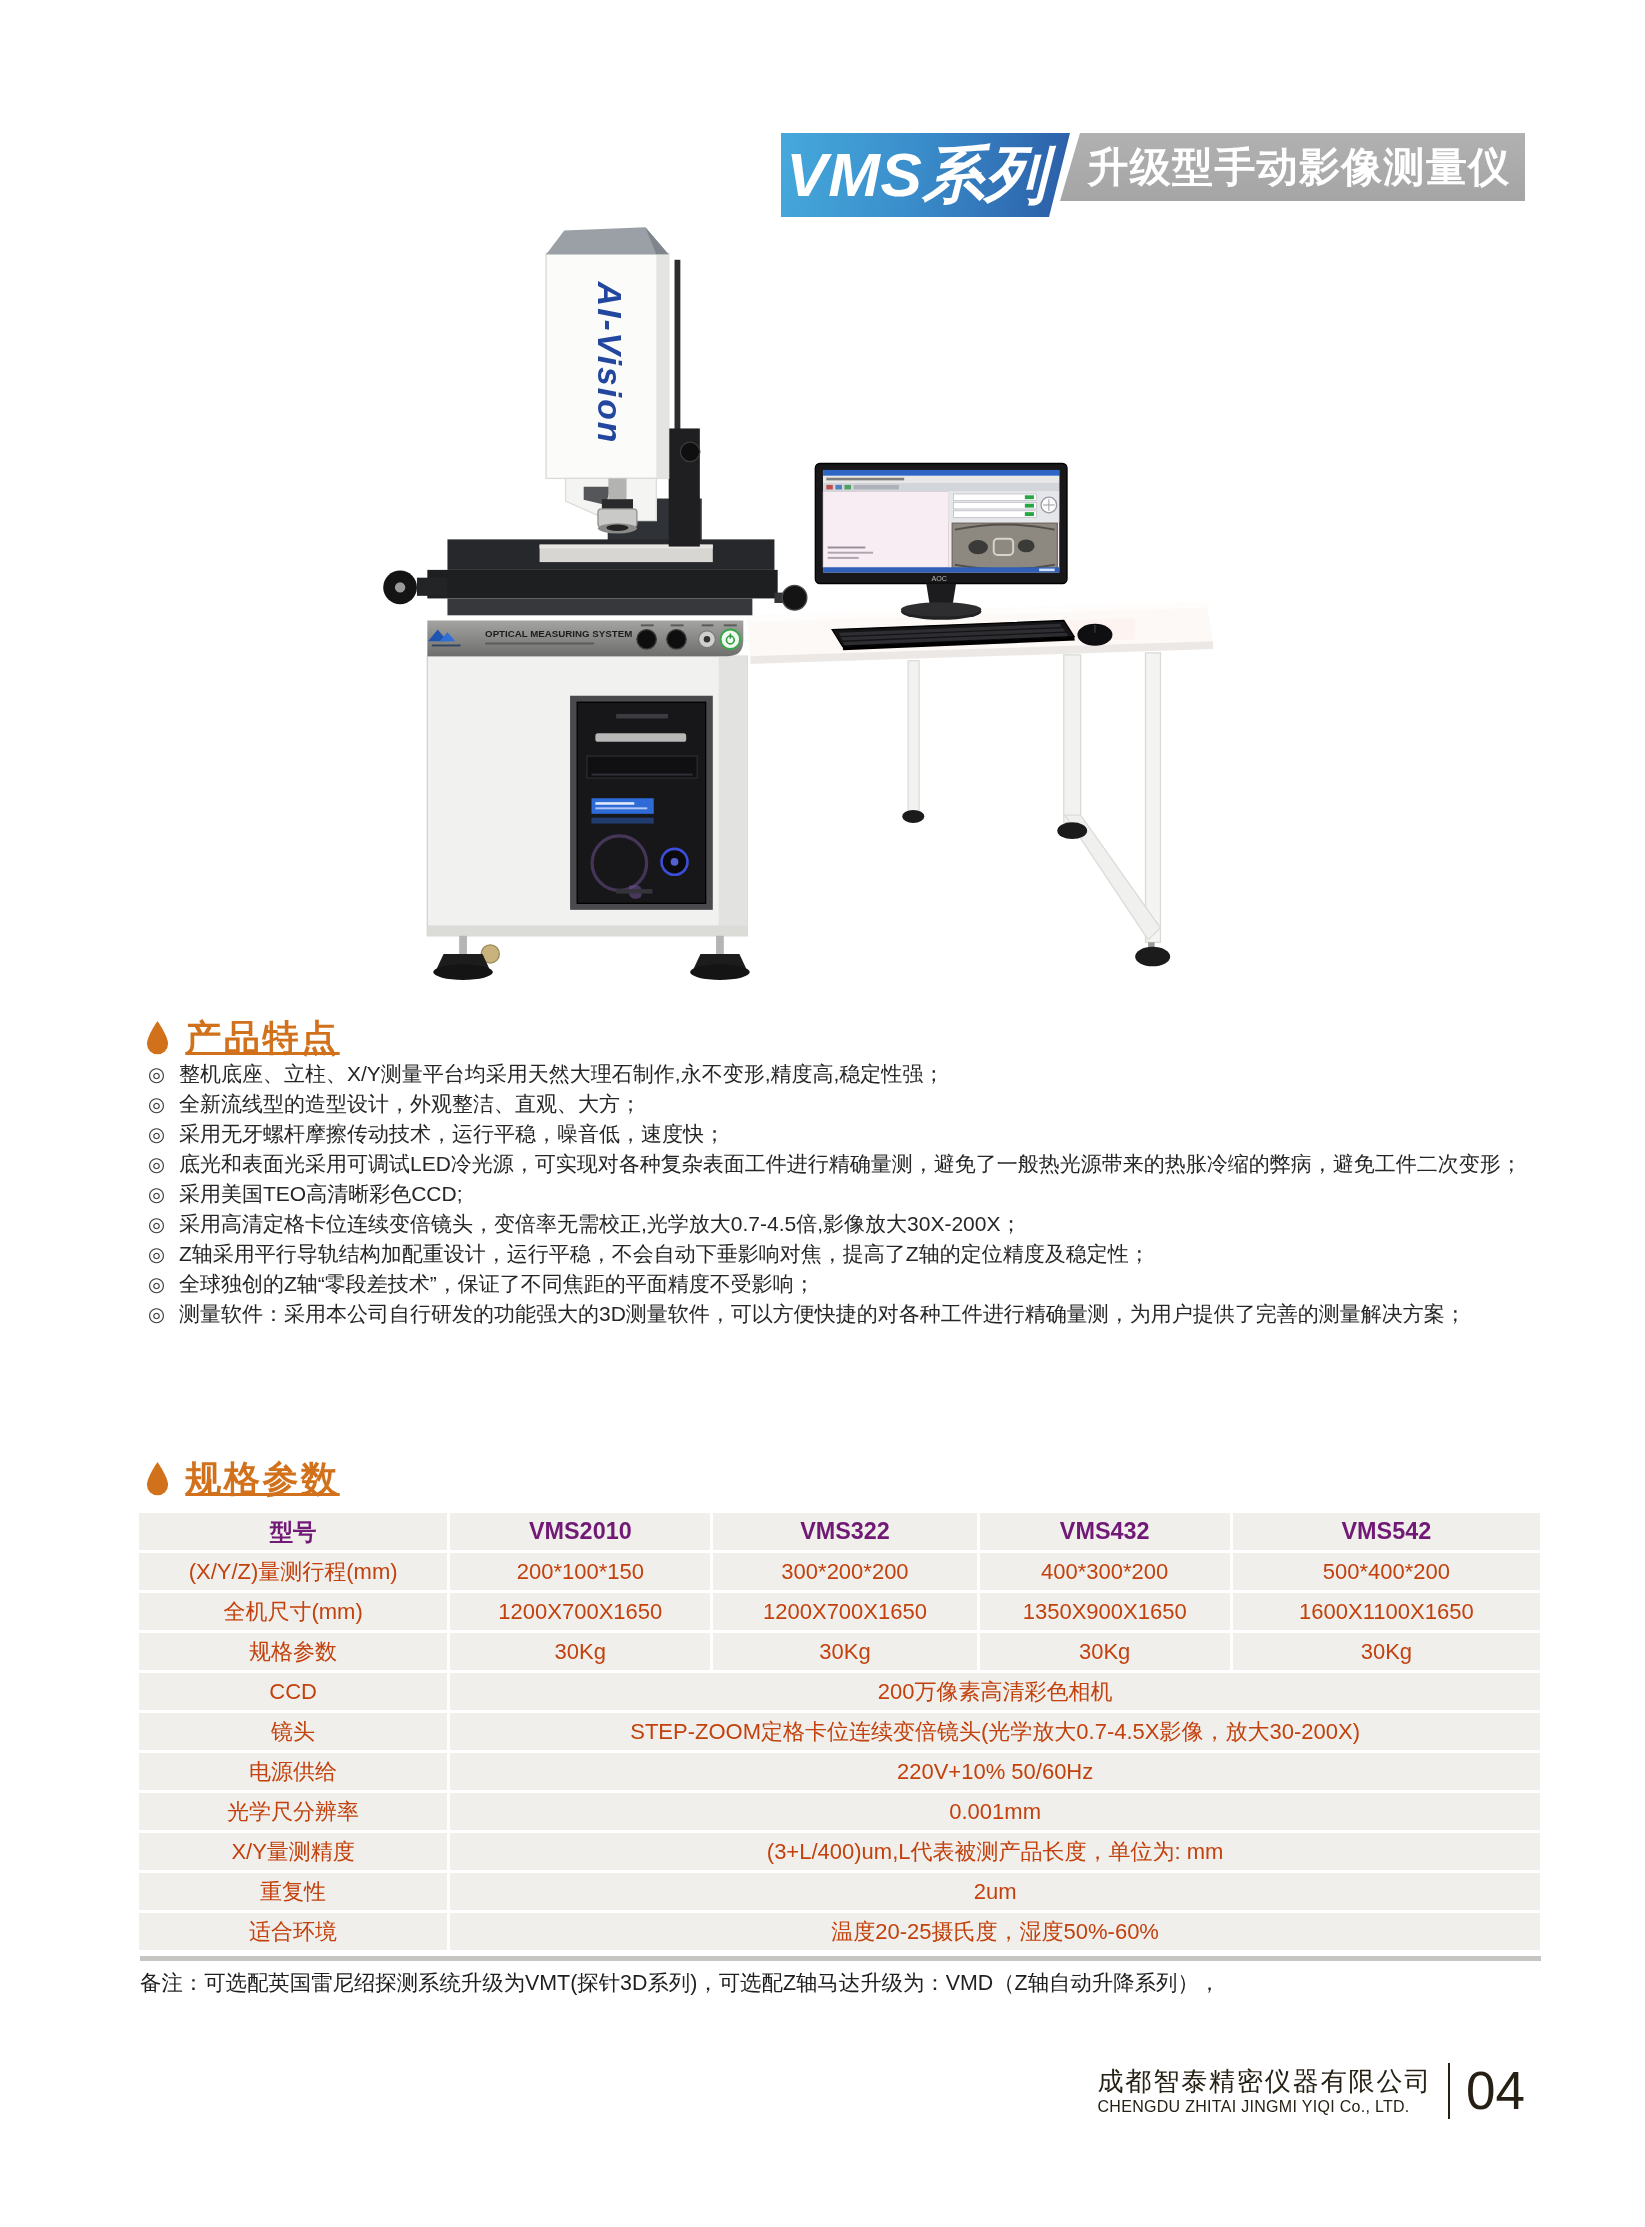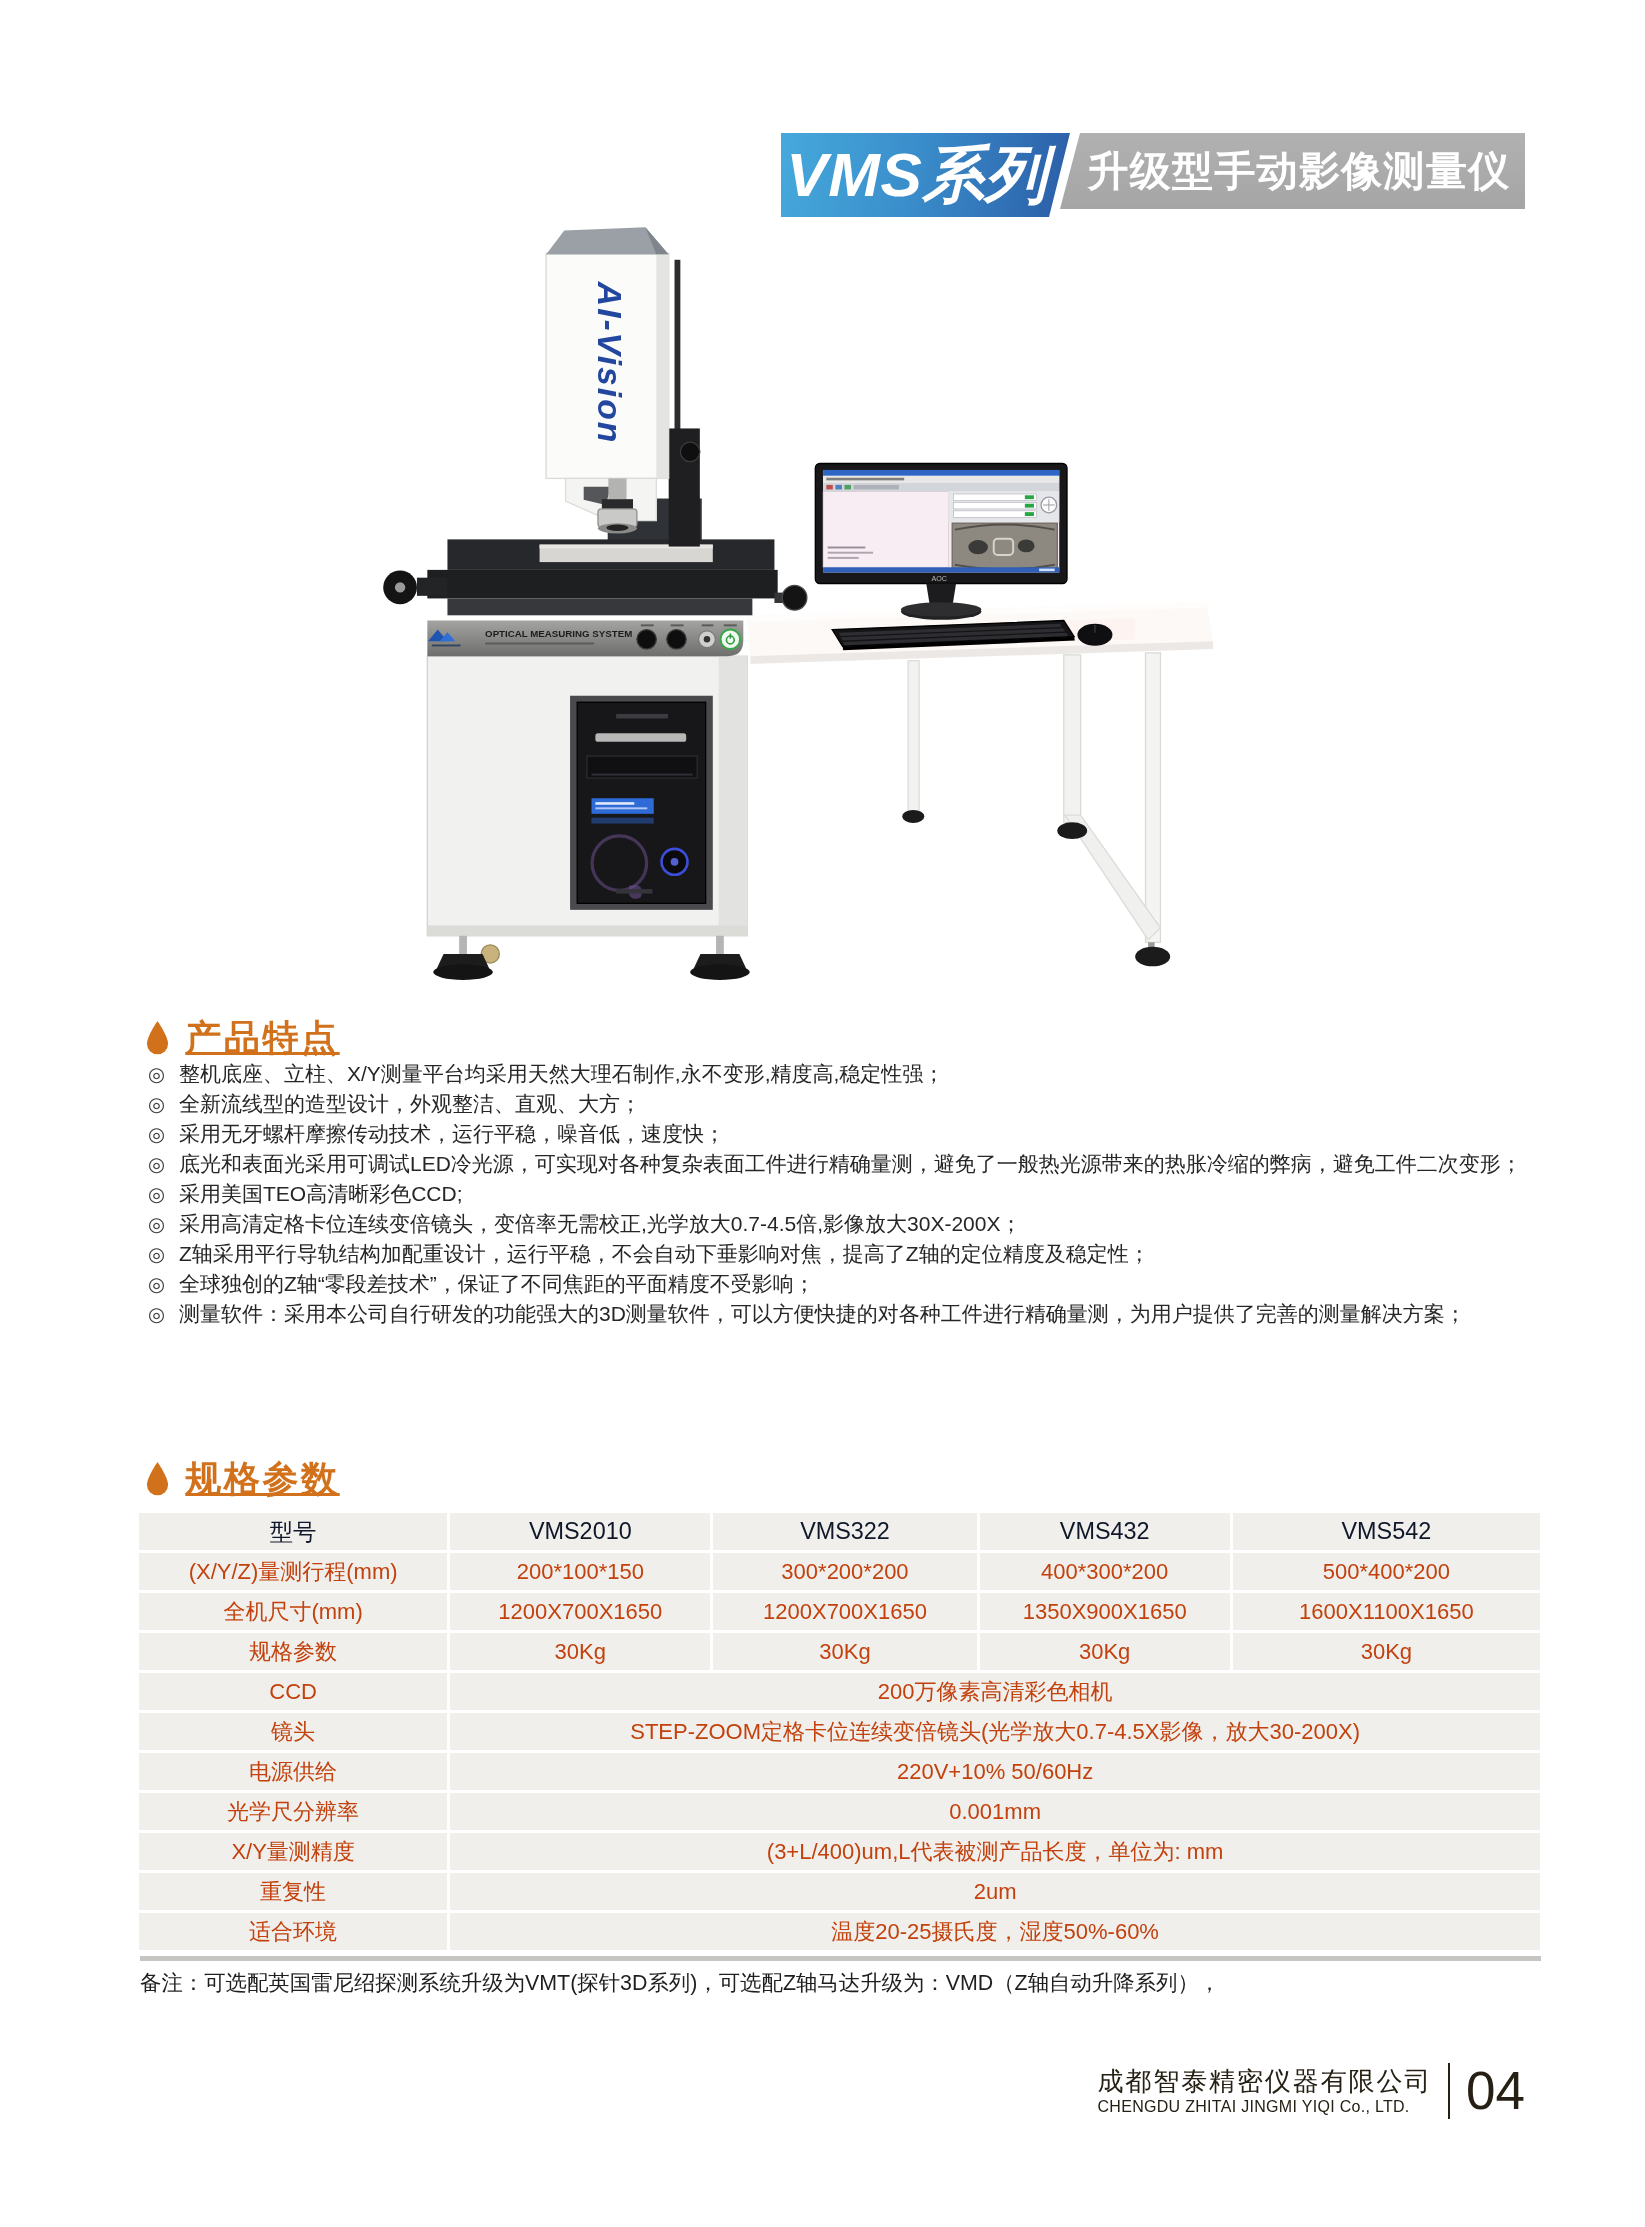--- a/index.html
+++ b/index.html
@@ -13,21 +13,21 @@
     position:absolute;left:781px;top:133px;width:289px;height:84px;
     background:linear-gradient(100deg,#46a9dc 0%,#3a8ecb 45%,#2b5da7 100%);
     clip-path:polygon(0 0,100% 0,calc(100% - 21px) 100%,0 100%);
     display:flex;align-items:center;justify-content:center;
   }
   .banner-blue span{
     color:#fff;font-size:62px;font-weight:bold;font-style:italic;
     letter-spacing:0.6px;padding-right:17px;white-space:nowrap;
   }
   .banner-gray{
-    position:absolute;left:1060px;top:133px;width:465px;height:76px;
+    position:absolute;left:1060px;top:133px;width:465px;height:68px;
     background:linear-gradient(180deg,#b2b1b1 0%,#a6a5a5 100%);
     clip-path:polygon(20px 0,100% 0,100% 100%,0 100%);
     display:flex;align-items:center;justify-content:center;
   }
   .banner-gray span{
     color:#fff;font-size:41px;font-weight:600;letter-spacing:1.3px;white-space:nowrap;
     padding-left:13px;
   }
   
   .photo{position:absolute;left:162px;top:214px;width:1051px;height:776px;}
@@ -44,21 +44,21 @@
   .features .bul{flex:0 0 31px;font-size:19.5px;color:#3a3a3a;}
   
   .spec-table{
     position:absolute;left:136px;top:1510px;width:1407px;
     border-collapse:separate;border-spacing:3.2px;table-layout:fixed;
   }
   .spec-table th,.spec-table td{
     background:#f1efec;height:37px;text-align:center;vertical-align:middle;
     font-size:22px;color:#c2410c;padding:0 5.2px;overflow:hidden;white-space:nowrap;
   }
-  .spec-table th{font-size:23.4px;font-weight:normal;color:#0f172a;margin-top:44px;}
+  .spec-table th{font-size:23.4px;font-weight:bold;color:#701a75;margin-top:44px;}
   .table-shadow{position:absolute;left:140px;top:1956px;width:1401px;height:4.5px;background:#c7c5c2;}
   
   .note{position:absolute;left:140px;top:1967px;font-size:21.4px;line-height:32px;color:#1f1f1f;}
   .note .l2{padding-left:66px;}
   
   .footer{
     position:absolute;right:121px;top:2063px;display:flex;align-items:center;gap:15.6px;
   }
   .footer .names{text-align:left;}
   .footer .cn{font-size:26px;font-weight:normal;color:#262014;letter-spacing:1.9px;line-height:31px;}

